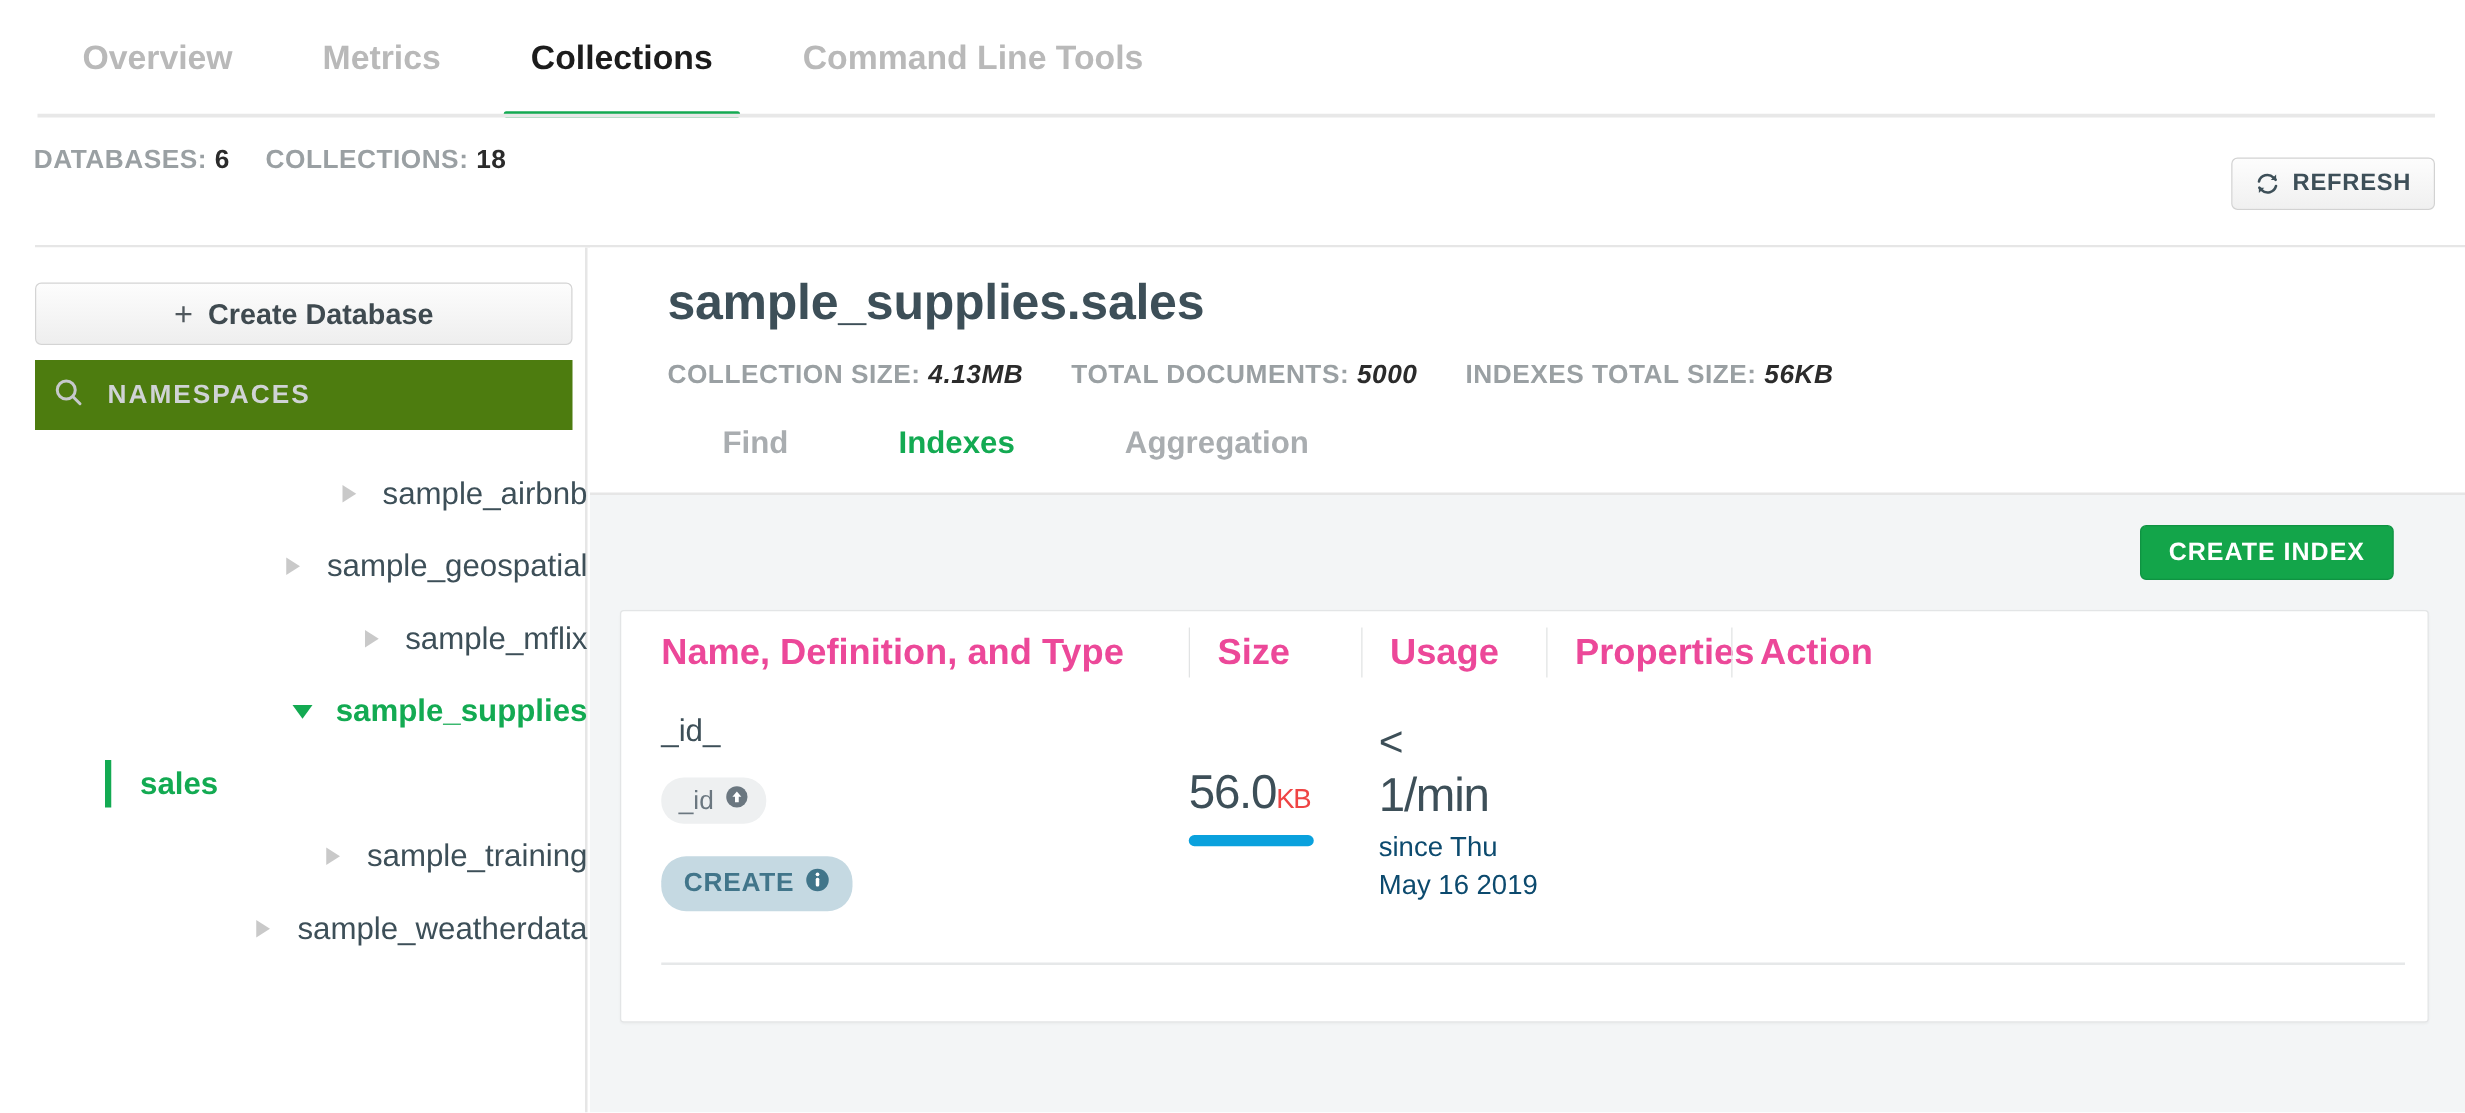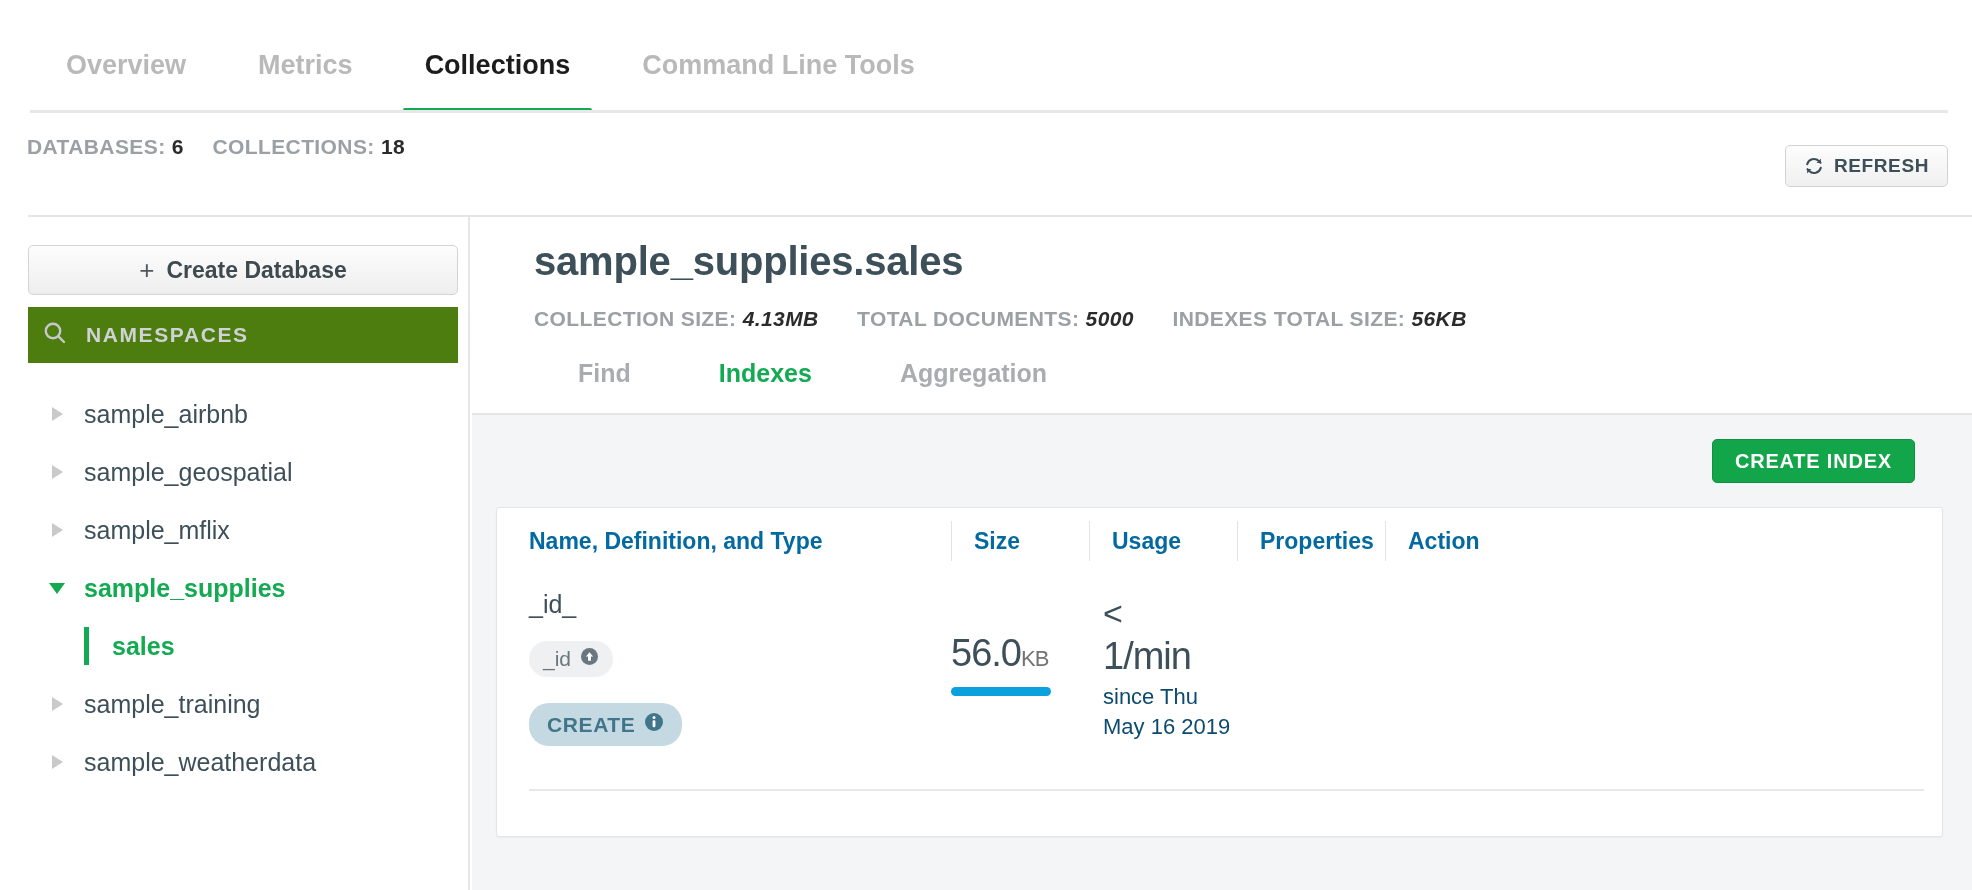--- a/index.html
+++ b/index.html
@@ -2,21 +2,21 @@
 <html><head>
 <meta charset="utf-8">
 <style>
   * { box-sizing: border-box; margin: 0; padding: 0; }
   html, body {
     width: 1972px; height: 890px;
     background: #ffffff;
     font-family: "Liberation Sans", sans-serif;
     overflow: hidden;
   }
-  .app { position: relative; width: 1972px; height: 705px; background:#fff;margin-top:19px; }
+  .app { position: relative; width: 1972px; height: 705px; background:#fff; }
 
   
   .topbar {
     position: absolute; top: 0; left: 0; width: 1972px; height: 96px;
     background: #fff;
   }
   .topbar-inner {
     position: absolute; left: 30px; top: 0; height: 96px;
     display: flex; align-items: center; gap: 0;
   }
@@ -80,21 +80,21 @@
     position: absolute; left: 0px; top: 90px; width: 430px; height: 56px;
     background: #4d7c0f; border: none; display: flex; align-items: center; gap: 18px;
     padding-left: 14px; cursor: text;
   }
   .ns-search .ph {
     font-size: 21px; letter-spacing: 1.6px; color: #d0d3d5; font-weight: 700;
   }
   .tree { position: absolute; left: 0; top: 168px; width: 442px; }
   .tree-item {
     display: flex; align-items: center; height: 58px; cursor: pointer;
-    padding-left: 16px; position: relative;
+    padding-left: 16px; position: relative; justify-content: flex-end;
   }
   .tree-item .caret {
     width: 26px; display: flex; justify-content: center; align-items: center;
   }
   .caret-right {
     width: 0; height: 0; border-left: 11px solid #c9c9c9;
     border-top: 7px solid transparent; border-bottom: 7px solid transparent;
   }
   .caret-down {
     width: 0; height: 0; border-top: 11px solid #13aa52;
@@ -147,21 +147,21 @@
     font-size: 20px; font-weight: 700; color: #fff; letter-spacing: .8px; cursor: pointer;
   }
   .table-card {
     position: absolute; left: 24px; top: 92px; width: 1447px; height: 330px;
     background: #fff; border: 1px solid #e3e5e6; border-radius: 3px;
     box-shadow: 0 1px 2px rgba(0,0,0,.04);
     overflow: hidden;
   }
   .thead { display: flex; height: 66px; align-items: center; padding: 0 0 0 32px; }
   .th {
-    font-size: 23px; font-weight: 700; color: #0369a1; white-space: nowrap;
+    font-size: 29px; font-weight: 700; color: #ec4899; white-space: nowrap;
     display: flex; align-items: center; height: 40px;
   }
   .th.div { border-left: 1px solid #e1e3e4; padding-left: 22px; }
   .col-name { width: 422px; }
   .col-size { width: 138px; }
   .col-usage { width: 148px; }
   .col-props { width: 148px; }
   .col-action { width: 160px; }
 
   .trow { display: flex; padding: 0 0 0 32px; position: relative; height: 262px; }
@@ -176,21 +176,21 @@
     font-size: 21px; color: #6b7780;
   }
   .type-badge {
     display: inline-flex; align-items: center; gap: 9px;
     background: #c5d9e2; border-radius: 20px; padding: 9px 18px; margin-top: 26px;
     font-size: 21px; font-weight: 700; letter-spacing: .6px; color: #41758a;
     cursor: pointer;
   }
   .size-cell { width: 138px; padding-top: 58px; text-align: left; }
   .size-val { font-size: 38px; color: #3d4f58; letter-spacing: -1px; white-space: nowrap; }
-  .size-val .u { font-size: 22px; color: #737373; }
+  .size-val .u { font-size: 22px; color: #ef4444; }
   .size-bar-bg { width: 100px; height: 9px; background: #0aa1dd; border-radius: 5px; margin-top: 12px; }
   .usage-cell { width: 248px; padding-top: 22px; padding-left: 14px; }
   .usage-lt { font-size: 34px; color: #3d4f58; line-height: 34px; }
   .usage-val { font-size: 38px; color: #3d4f58; line-height: 52px; letter-spacing: -1px; }
   .usage-since { font-size: 22px; color: #0c4a6e; line-height: 30px; }
   .props-cell { width: 148px; }
   .action-cell { width: 160px; }
   svg { overflow: visible; }
 </style>
 </head>

